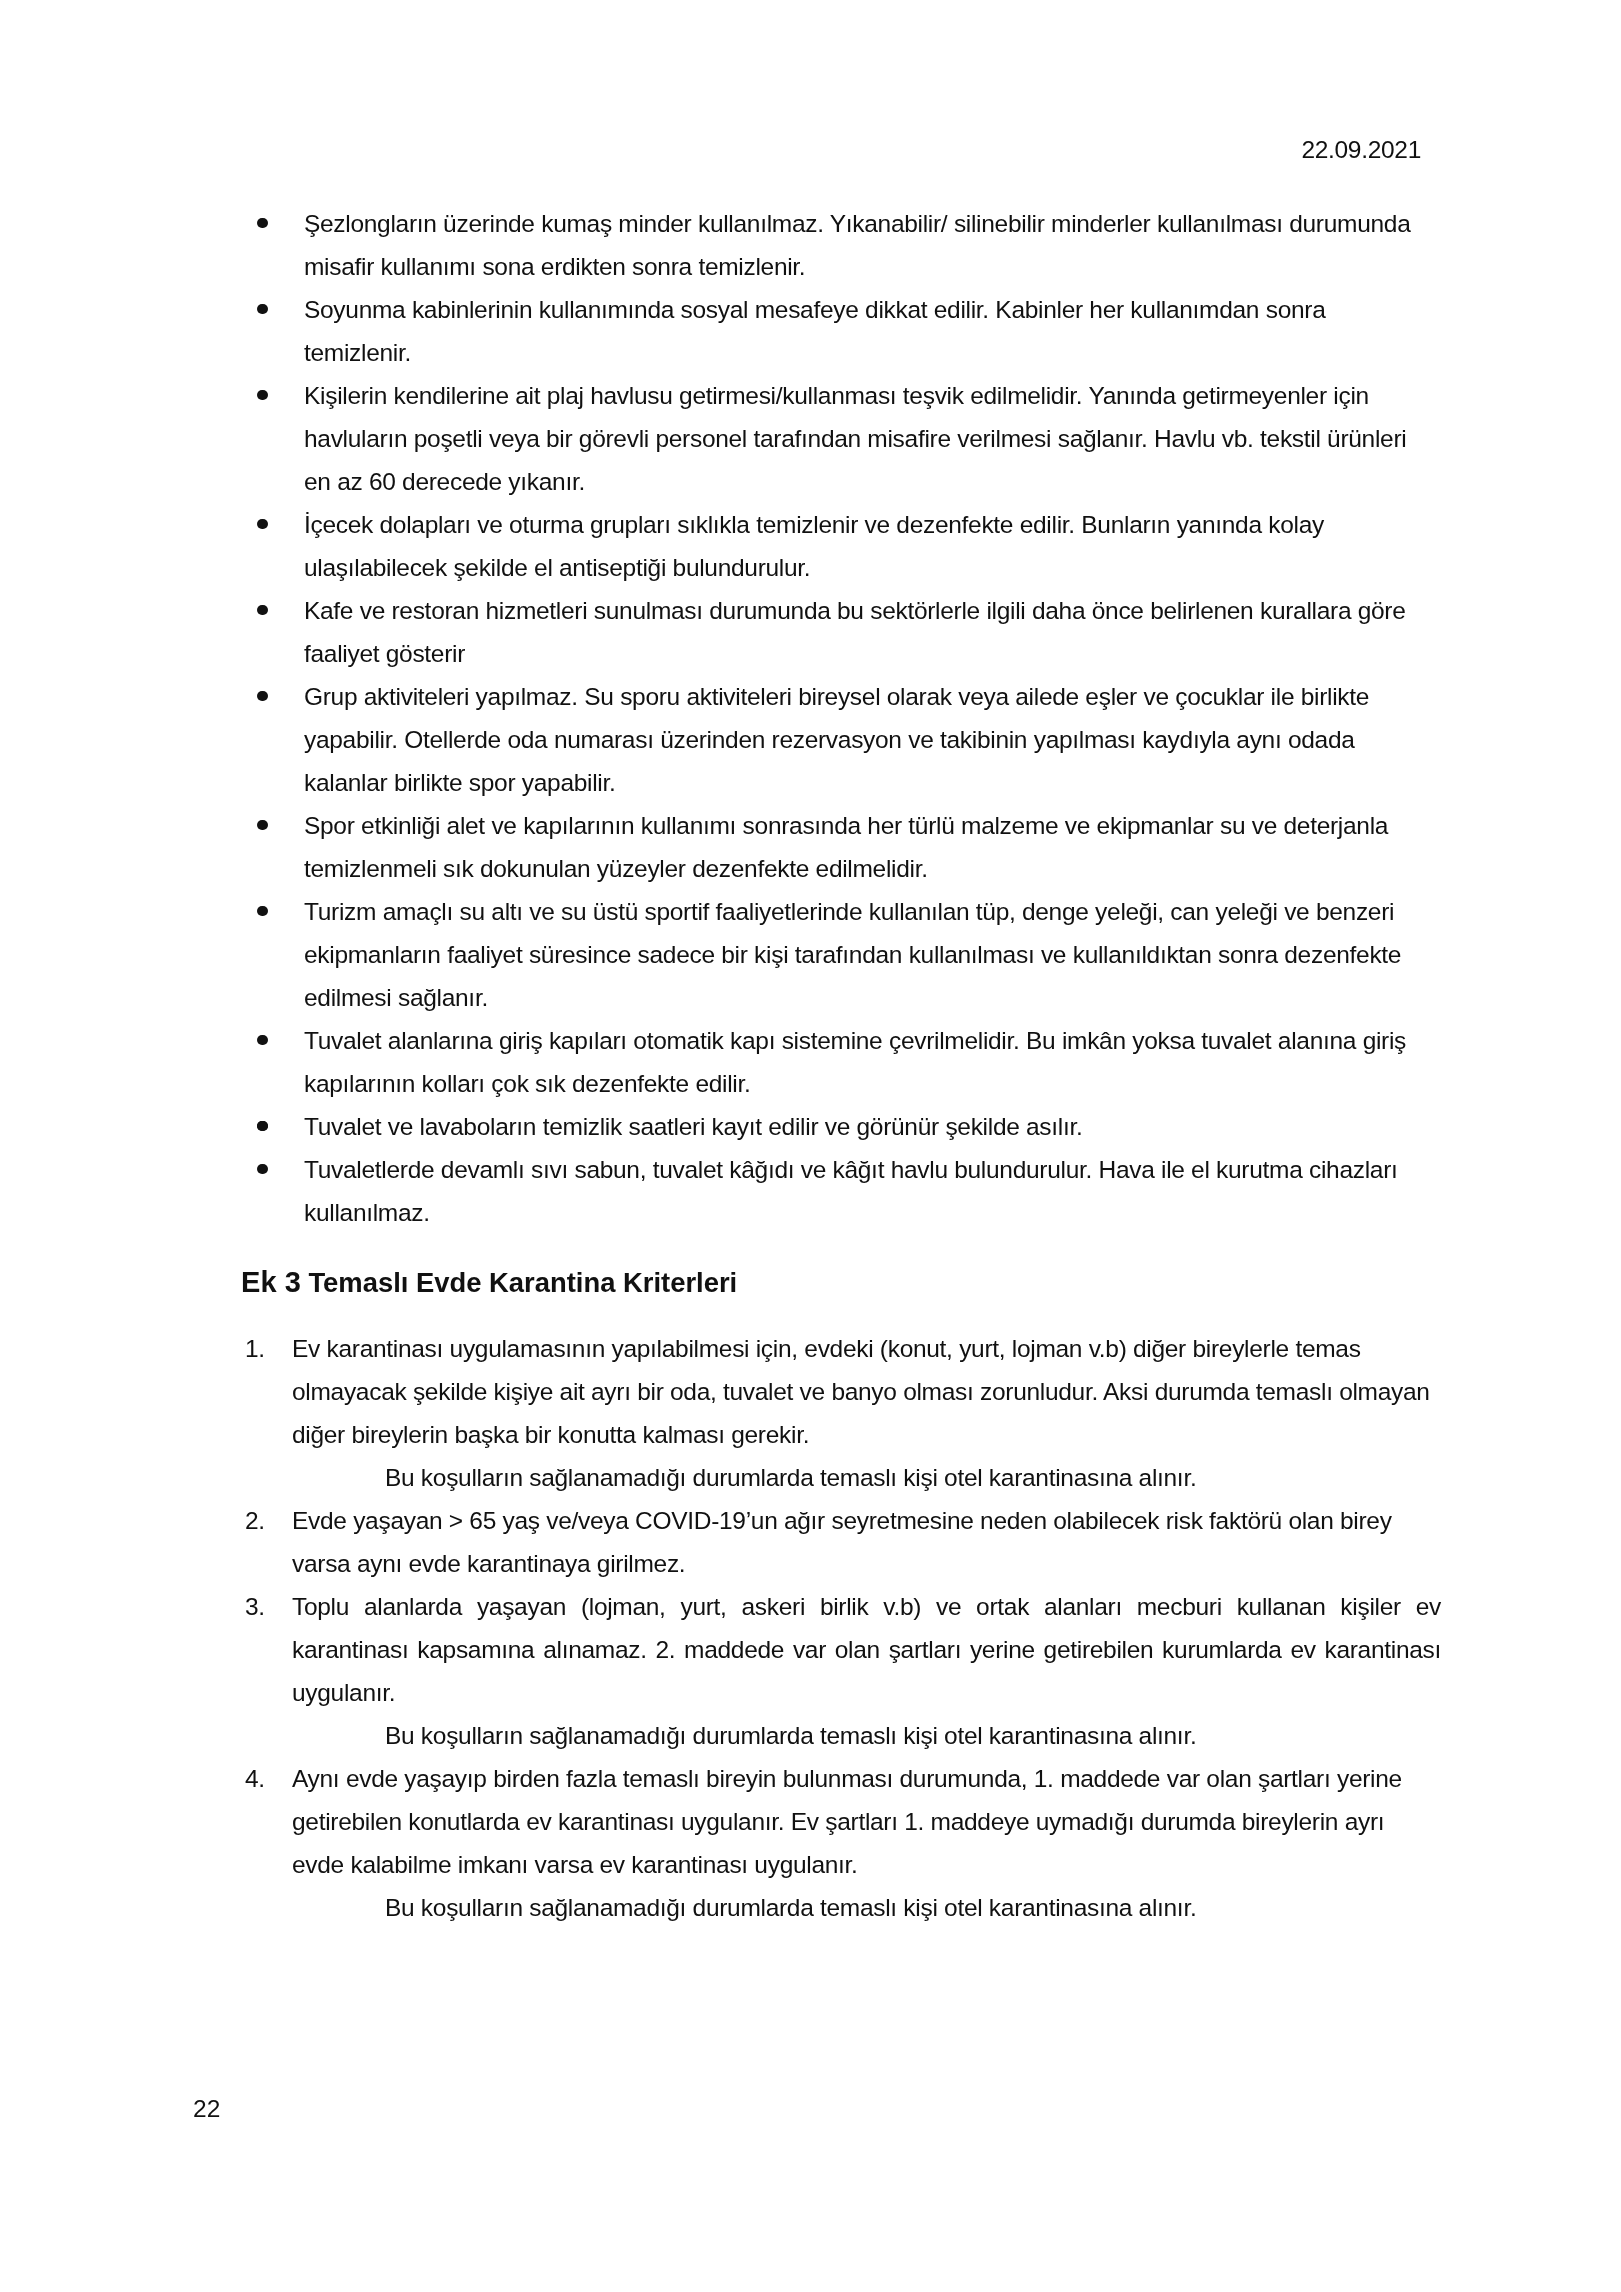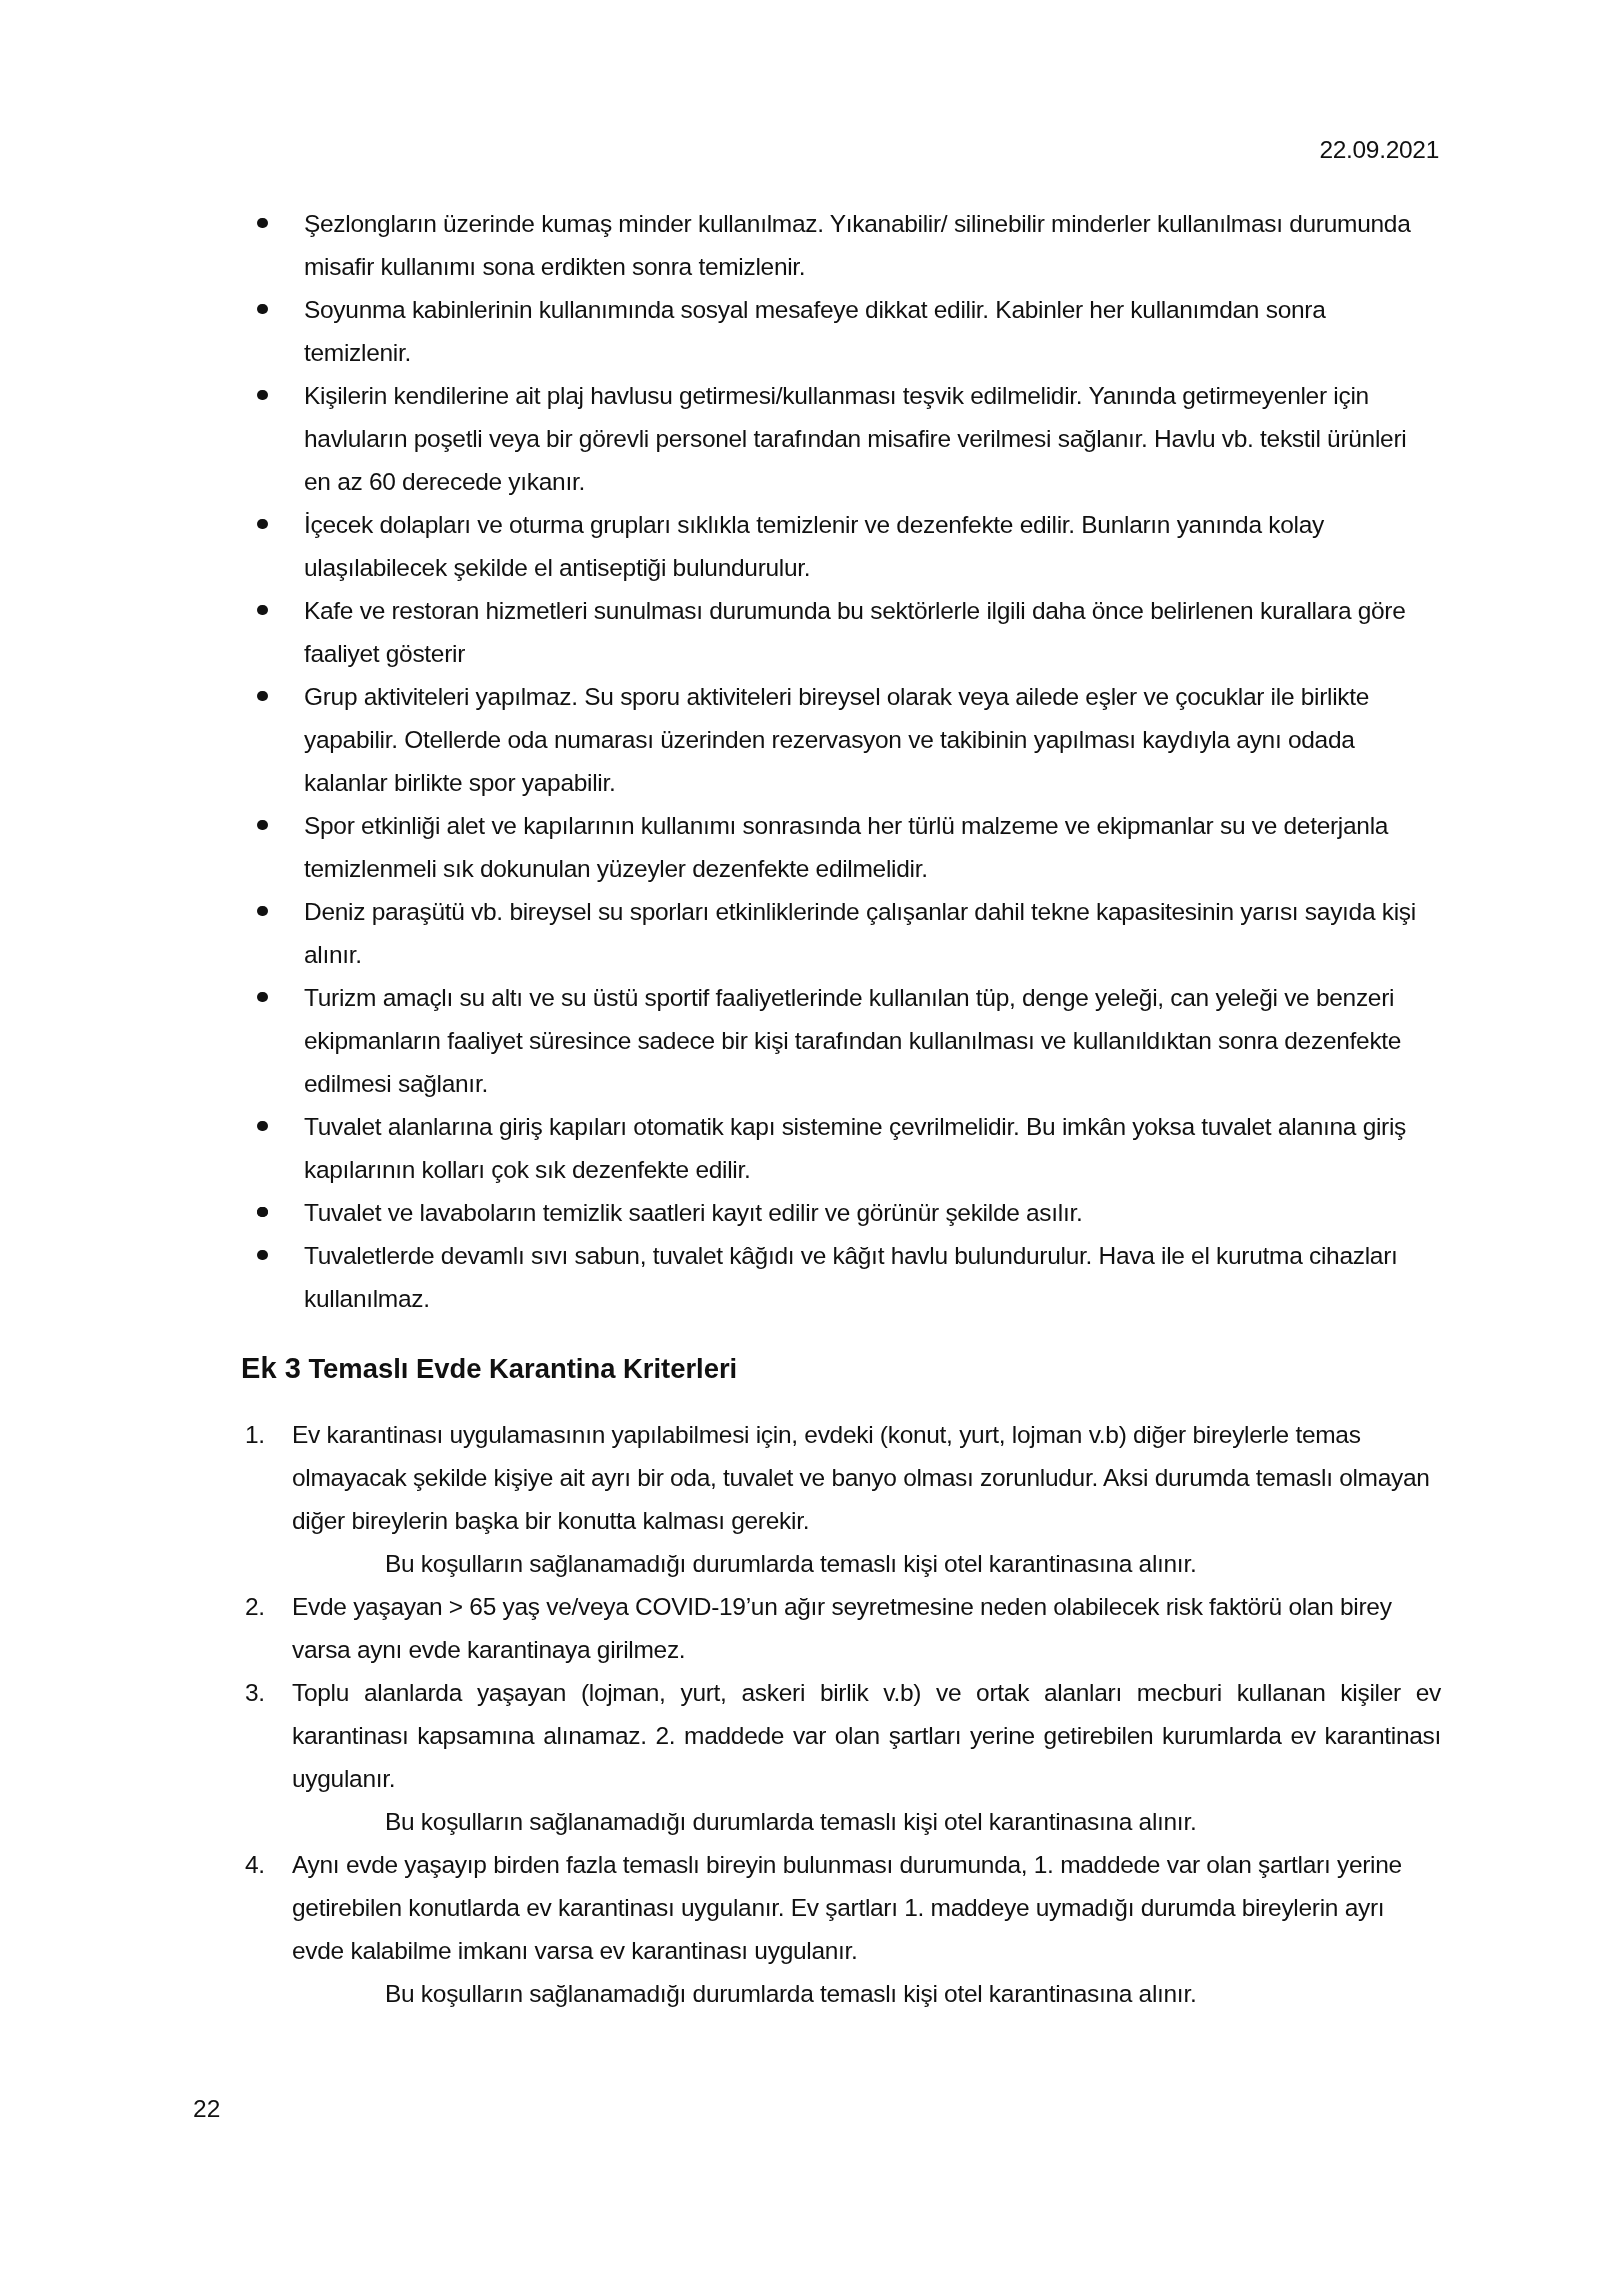--- a/index.html
+++ b/index.html
@@ -17,21 +17,21 @@
     }
     .page {
       position: absolute;
       left: 0; top: 0;
       width: 1621px;
       height: 2293px;
     }
     .header-date {
       position: absolute;
       top: 135px;
-      right: 182px;
+      right: 200px;
       font-size: 24.5px;
       line-height: 29px;
       letter-spacing: -0.3px;
     }
     .content {
       position: absolute;
       left: 245px;
       top: 190px;
       width: 1196px;
       font-size: 24.5px;
@@ -111,21 +111,20 @@
   <div class="content">
 
     <ul class="bullets">
       <li><span class="bullet"></span><span>Şezlongların üzerinde kumaş minder kullanılmaz. Yıkanabilir/ silinebilir minderler kullanılması durumunda misafir kullanımı sona erdikten sonra temizlenir.</span></li>
       <li><span class="bullet"></span><span>Soyunma kabinlerinin kullanımında sosyal mesafeye dikkat edilir. Kabinler her kullanımdan sonra temizlenir.</span></li>
       <li><span class="bullet"></span><span>Kişilerin kendilerine ait plaj havlusu getirmesi/kullanması teşvik edilmelidir. Yanında getirmeyenler için havluların poşetli veya bir görevli personel tarafından misafire verilmesi sağlanır. Havlu vb. tekstil ürünleri en az 60 derecede yıkanır.</span></li>
       <li><span class="bullet"></span><span>İçecek dolapları ve oturma grupları sıklıkla temizlenir ve dezenfekte edilir. Bunların yanında kolay ulaşılabilecek şekilde el antiseptiği bulundurulur.</span></li>
       <li><span class="bullet"></span><span>Kafe ve restoran hizmetleri sunulması durumunda bu sektörlerle ilgili daha önce belirlenen kurallara göre faaliyet gösterir</span></li>
       <li><span class="bullet"></span><span>Grup aktiviteleri yapılmaz. Su sporu aktiviteleri bireysel olarak veya ailede eşler ve çocuklar ile birlikte yapabilir. Otellerde oda numarası üzerinden rezervasyon ve takibinin yapılması kaydıyla aynı odada kalanlar birlikte spor yapabilir.</span></li>
       <li><span class="bullet"></span><span>Spor etkinliği alet ve kapılarının kullanımı sonrasında her türlü malzeme ve ekipmanlar su ve deterjanla temizlenmeli sık dokunulan yüzeyler dezenfekte edilmelidir.</span></li>
-      <li><span class="bullet"></span><span>Deniz paraşütü vb. bireysel su sporları etkinliklerinde çalışanlar dahil tekne kapasitesinin yarısı sayıda kişi alınır.</span></li>
       <li><span class="bullet"></span><span>Turizm amaçlı su altı ve su üstü sportif faaliyetlerinde kullanılan tüp, denge yeleği, can yeleği ve benzeri ekipmanların faaliyet süresince sadece bir kişi tarafından kullanılması ve kullanıldıktan sonra dezenfekte edilmesi sağlanır.</span></li>
       <li><span class="bullet"></span><span>Tuvalet alanlarına giriş kapıları otomatik kapı sistemine çevrilmelidir. Bu imkân yoksa tuvalet alanına giriş kapılarının kolları çok sık dezenfekte edilir.</span></li>
       <li><span class="bullet"></span></li>
       <li><span class="bullet"></span><span>Tuvalet ve lavaboların temizlik saatleri kayıt edilir ve görünür şekilde asılır.</span></li>
       <li><span class="bullet"></span><span>Tuvaletlerde devamlı sıvı sabun, tuvalet kâğıdı ve kâğıt havlu bulundurulur. Hava ile el kurutma cihazları kullanılmaz.</span></li>
     </ul>
 
     <h2 class="section-heading">
       <span class="ek">Ek 3</span>
       <span>Temaslı Evde Karantina Kriterleri</span>

